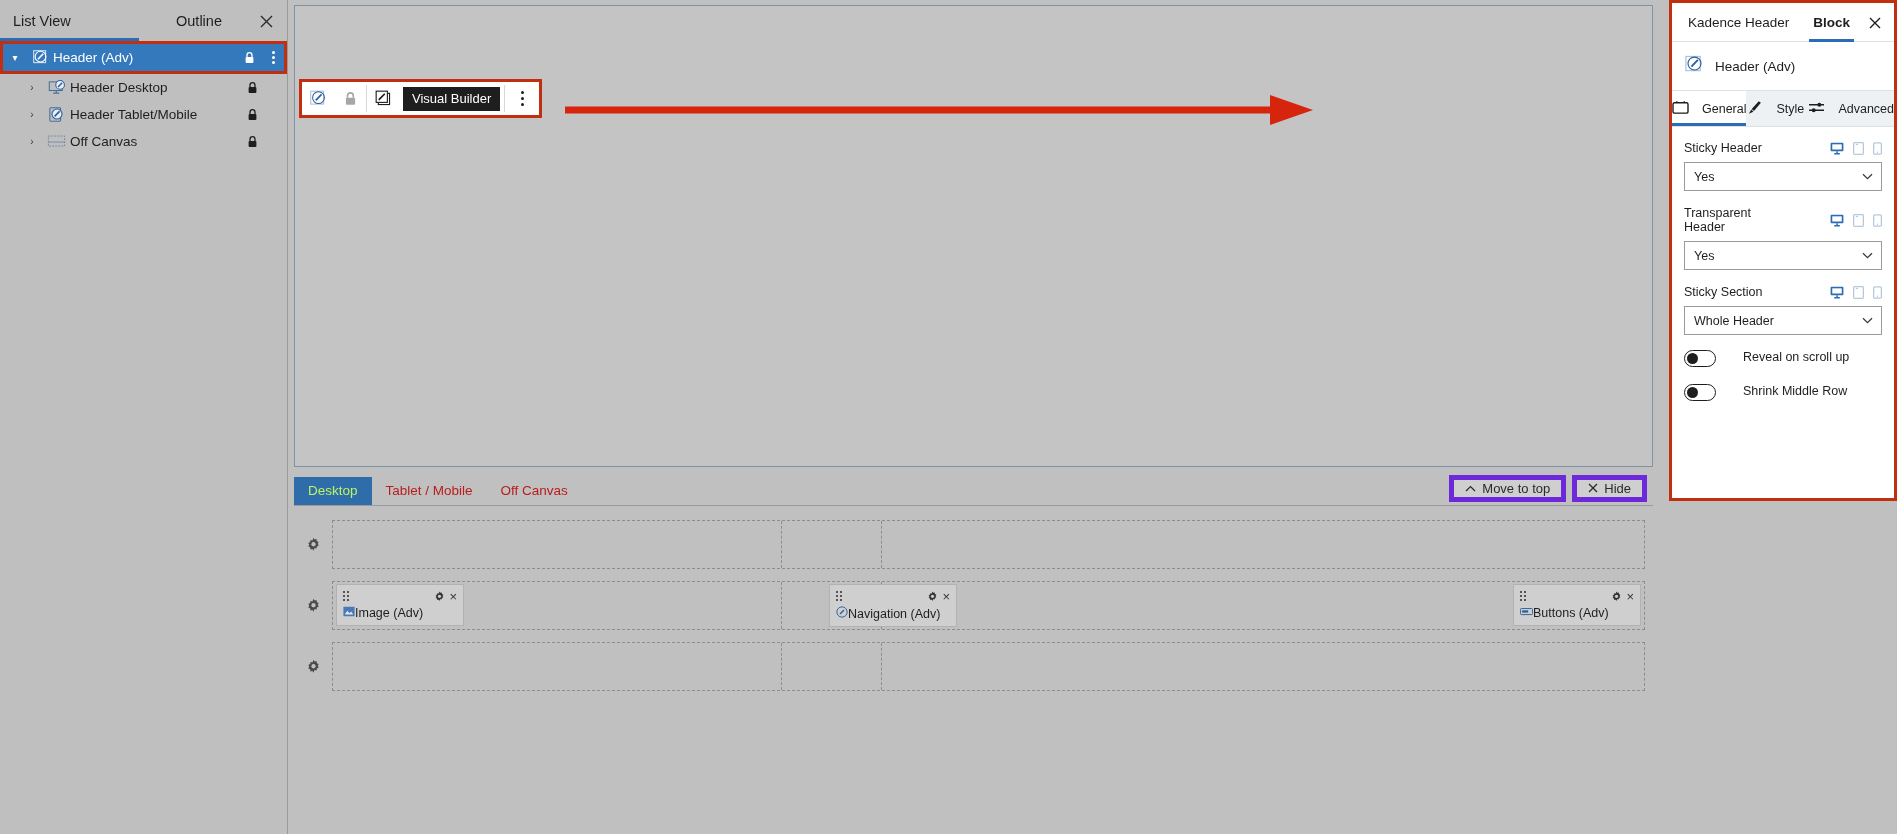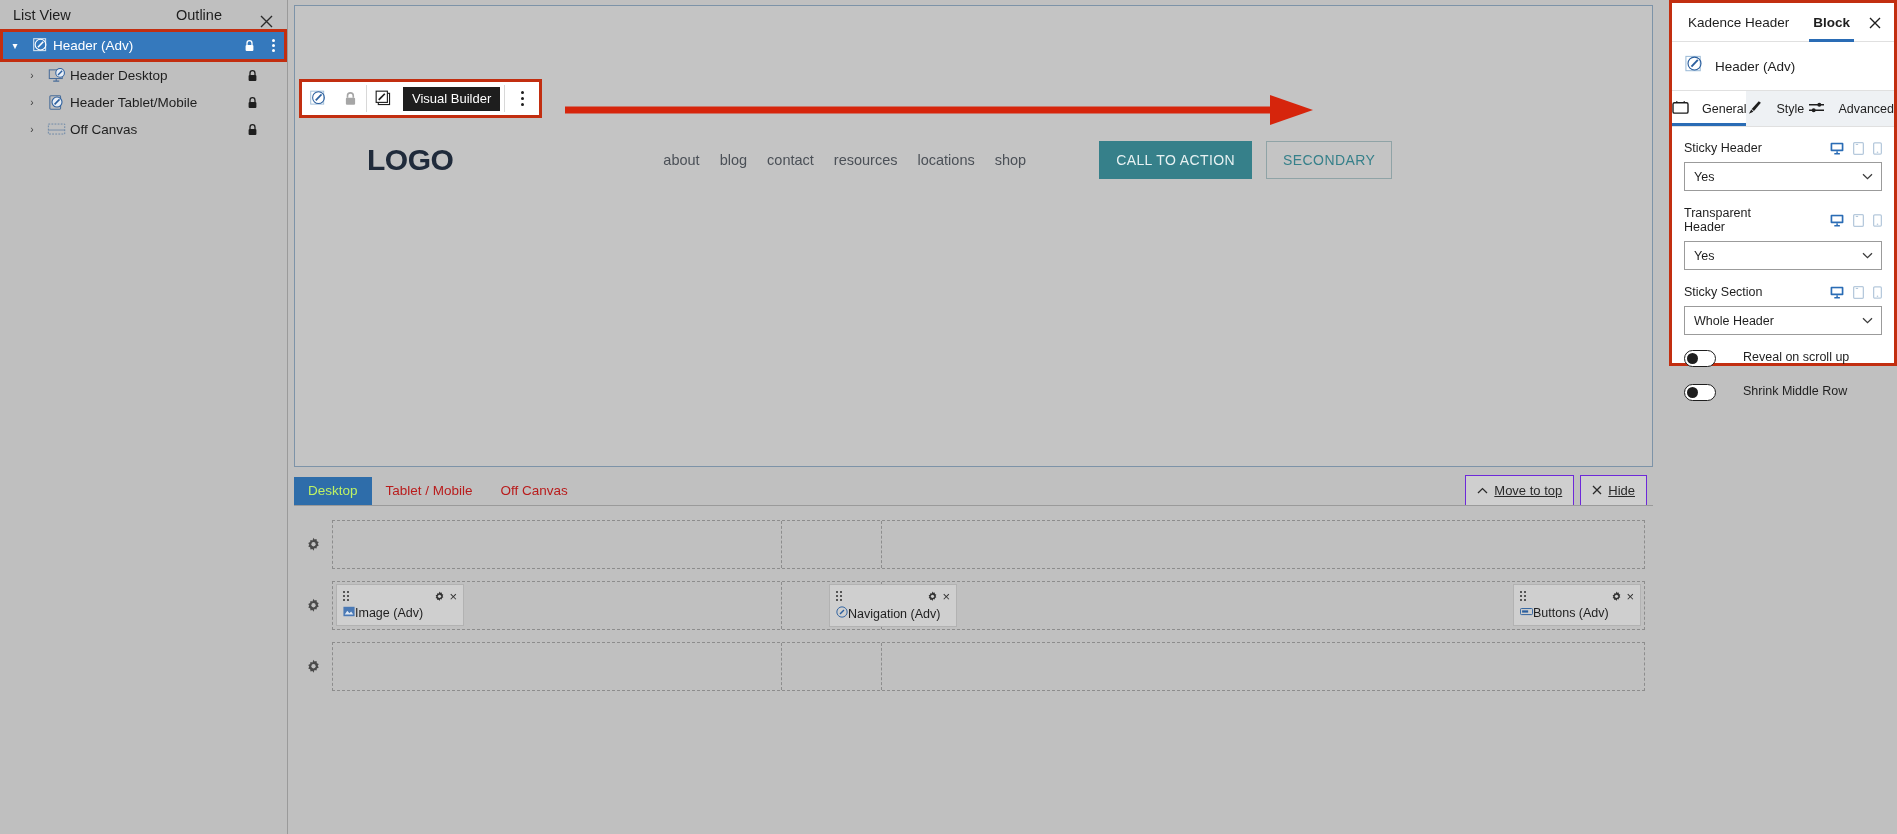--- a/index.html
+++ b/index.html
@@ -9,21 +9,21 @@
     background: #c0c0c0;
     overflow: hidden;
   }
   .app { position: relative; width: 1897px; height: 834px; display: flex; }
 
   
   .sidebar {
     width: 288px; height: 834px; background: #bfbfbf;
     border-right: 1px solid #9a9a9a; position: relative; flex: 0 0 288px;
   }
-  .sb-tabs { display: flex; align-items: center; height: 29px; position: relative; }
+  .sb-tabs { display: flex; align-items: center; height: 41px; position: relative; }
   .sb-tab {
     font-size: 14.5px; color: #1e1e1e; cursor: pointer;
     height: 41px; display: flex; align-items: center; position: relative;
   }
   .sb-tab.t1 { padding-left: 13px; width: 139px; }
   .sb-tab.t2 { width: 120px; justify-content: center; }
   .sb-tab.active::after {
     content: ""; position: absolute; left: 0; right: 0; bottom: 0;
     height: 3px; background: #2a6cb5;
   }
@@ -113,21 +113,21 @@
   
   .builder { margin: 8px 8px 0 6px; background: #c0c0c0; flex: 1; position: relative; }
   .builder-tabs { display: flex; align-items: flex-end; height: 30px; gap: 0; padding-left: 0; }
   .b-tab {
     font-size: 13.5px; color: #b91c1c; padding: 6px 14px 7px; cursor: pointer;
   }
   .b-tab.active { background: #2e6daa; color: #bef264; }
   .b-actions { position: absolute; right: 6px; top: 0; display: flex; gap: 6px; }
   .b-act {
     display: flex; align-items: center; gap: 6px; font-size: 13px; color: #2a2a2a;
-    background: #cfcfcf; border: 1px solid #6d28d9; padding: 7px 11px; cursor: pointer; text-decoration: underline;
+    background: #cfcfcf; border: 5px solid #6d28d9; padding: 1px 11px; cursor: pointer;
   }
   .builder-body {
     border-top: 1px solid #9a9a9a; background: #c0c0c0;
     padding: 8px 0 0 0; position: relative;
   }
   .b-row { display: flex; align-items: center; min-height: 61px; position: relative; }
   .b-gear { width: 38px; flex: 0 0 38px; display: flex; align-items: center; justify-content: center; }
   .b-cols {
     flex: 1; display: flex; border: 1px dashed #8d8d8d; margin-right: 8px;
     min-height: 49px; background: transparent;
@@ -149,21 +149,21 @@
   .b-spacer { flex: 1; }
   .b-item-gear { cursor: pointer; display: flex; align-items: center; }
   .b-item-x { font-size: 13px; color: #333; cursor: pointer; line-height: 1; }
   .b-item-bot { display: flex; align-items: center; margin-top: 2px; white-space: nowrap; }
 
   
   .inspector {
     width: 228px; flex: 0 0 228px; background: #fff; position: relative;
     border-left: 3px solid #c22e10; border-bottom: 3px solid #c22e10;
     border-top: 3px solid #c22e10; border-right: 3px solid #c22e10;
-    height: 366px; margin-left: 8px; margin-top: 0; align-self: flex-start;
+    height: 501px; margin-left: 8px; margin-top: 0; align-self: flex-start;
   }
   .insp-tabs {
     display: flex; align-items: center; height: 39px; border-bottom: 1px solid #e0e0e0;
     position: relative; padding: 0 4px;
   }
   .insp-tab {
     font-size: 13.5px; color: #1e1e1e; height: 39px; display: flex;
     align-items: center; position: relative; cursor: pointer; padding: 0 12px;
   }
   .insp-tab.active { font-weight: 600; }
@@ -367,33 +367,20 @@
         </div>
       </div>
 
       <div class="red-arrow">
         <svg width="760" height="36" viewBox="0 0 760 36">
           <path d="M0 18 H705" stroke="#d6250c" stroke-width="7"></path>
           <path d="M705 3 L748 18 L705 33 Z" fill="#d6250c"></path>
         </svg>
       </div>
 
-      <div class="hdr-preview">
-        <div class="logo">LOGO</div>
-        <div class="nav">
-          <a href="#">about</a>
-          <a href="#">blog</a>
-          <a href="#">contact</a>
-          <a href="#">resources</a>
-          <a href="#">locations</a>
-          <a href="#">shop</a>
-        </div>
-        <button class="cta">CALL TO ACTION</button>
-        <button class="secondary">SECONDARY</button>
-      </div>
     </div>
 
     <div class="builder">
       <div class="builder-tabs">
         <div class="b-tab active">
           <span>Desktop</span>
         </div>
         <div class="b-tab">
           <span>Tablet / Mobile</span>
         </div>

